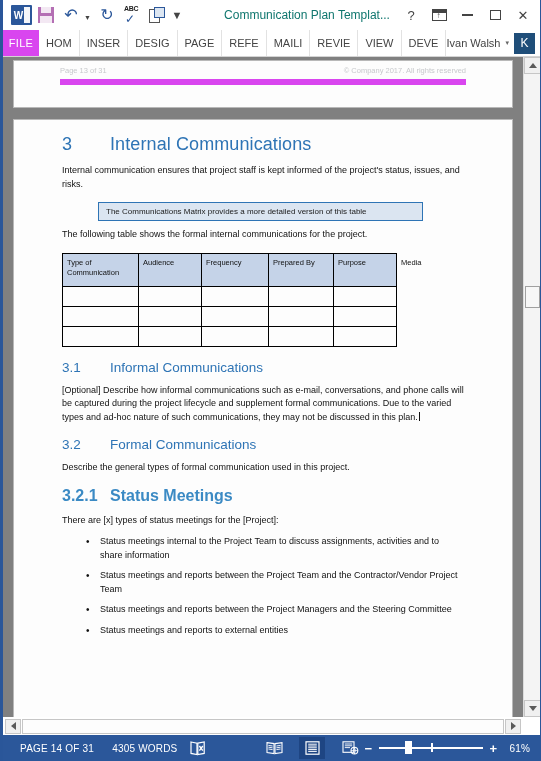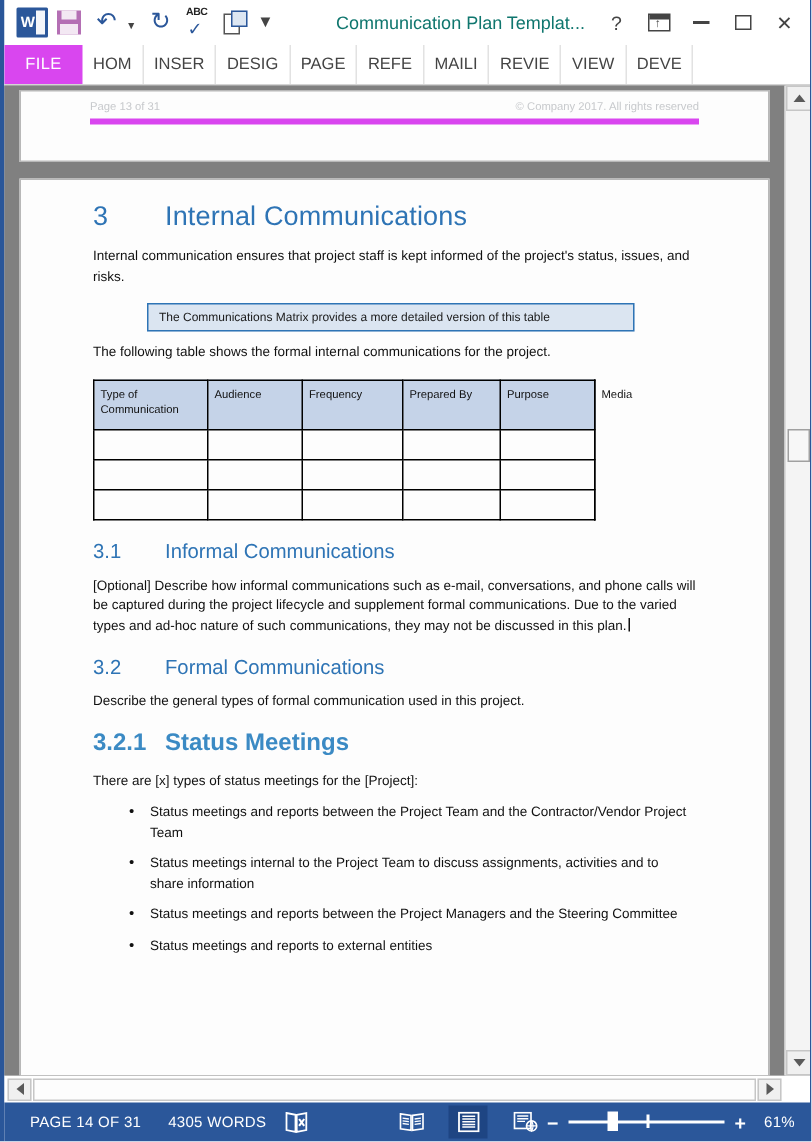--- a/index.html
+++ b/index.html
@@ -171,21 +171,21 @@
     position: relative;
   }
   .page-prev { height: 48px; margin-top: 3px; }
   .page-cur  { margin-top: 11px; height: 600px; }
 
   .docheader {
     display: flex; justify-content: space-between;
     font-size: 7.5px;
     color: #c7c9cc;
     padding: 0 12px 2px 12px;
-    border-bottom: 4px solid #d946ef;
+    border-bottom: 6px solid #d946ef;
     margin: 4px 46px 0 46px;
     padding-left: 0; padding-right: 0;
   }
   .doch-col { line-height: 1.55; }
   .doch-col.right { text-align: right; }
 
   .page-cur .docheader { margin-top: 30px; }
 
   .body {
     padding: 0 48px;
@@ -417,20 +417,25 @@
     <div class="file-tab">FILE</div>
     <div class="tab">HOM</div>
     <div class="tab">INSER</div>
     <div class="tab">DESIG</div>
     <div class="tab">PAGE</div>
     <div class="tab">REFE</div>
     <div class="tab">MAILI</div>
     <div class="tab">REVIE</div>
     <div class="tab">VIEW</div>
     <div class="tab">DEVE</div>
+    <div class="acct">
+      <span class="acct-name">Ivan Walsh</span>
+      <span class="acct-caret">▾</span>
+      <span class="avatar">K</span>
+    </div>
   </div>
 
   <div class="docarea">
     <div class="canvas">
 
       <div class="page page-prev">
         <div class="docheader">
           <span class="doch-col">Page 13 of 31</span>
           <span class="doch-col right">© Company 2017. All rights reserved</span>
         </div>
@@ -503,22 +508,22 @@
           </h2>
           <p class="para">Describe the general types of formal communication used in this project.</p>
 
           <h3 class="heading3">
             <span class="num">3.2.1</span>
             <span>Status Meetings</span>
           </h3>
           <p class="para">There are [x] types of status meetings for the [Project]:</p>
 
           <ul class="bullets">
+            <li>Status meetings internal to the Project Team to discuss assignments, activities and to share information</li>
             <li>Status meetings and reports between the Project Team and the Contractor/Vendor Project Team</li>
-            <li>Status meetings internal to the Project Team to discuss assignments, activities and to share information</li>
             <li>Status meetings and reports between the Project Managers and the Steering Committee</li>
             <li>Status meetings and reports to external entities</li>
           </ul>
 
         </div>
       </div>
     </div>
 
     <div class="vscroll">
       <div class="vs-btn">

